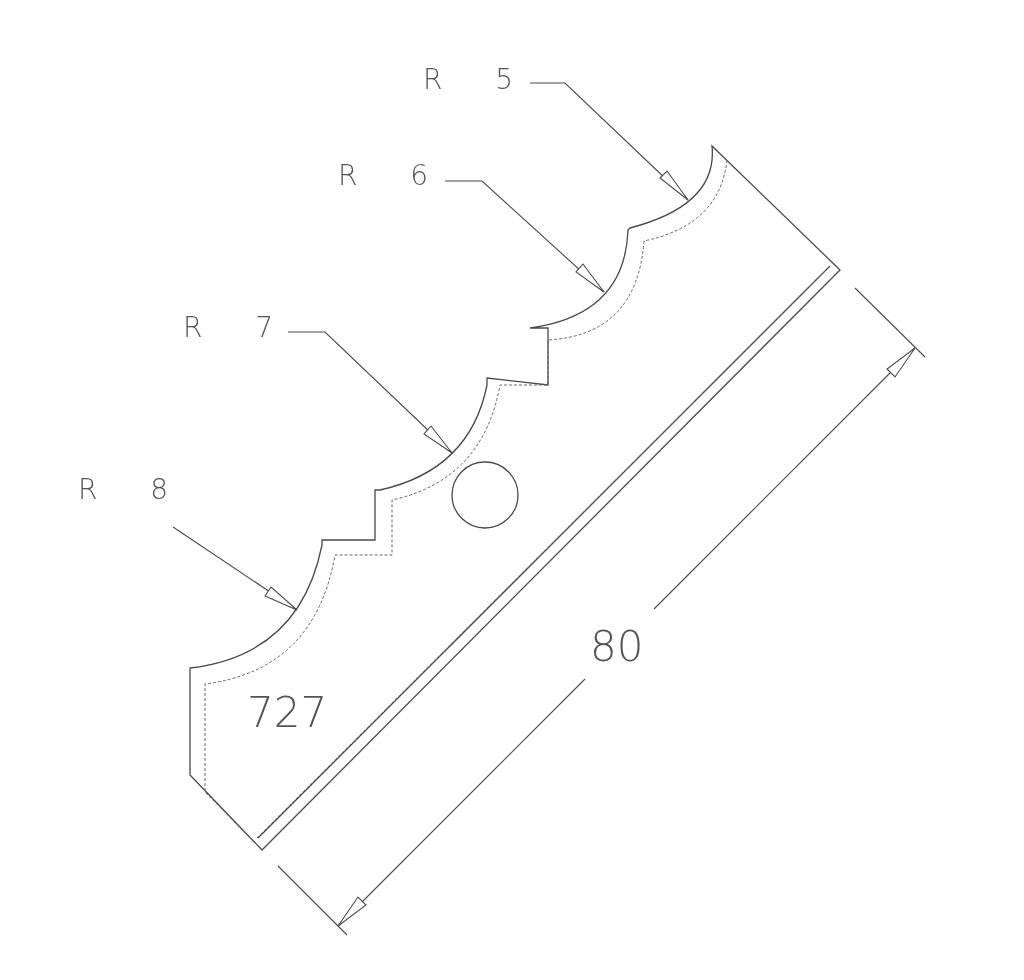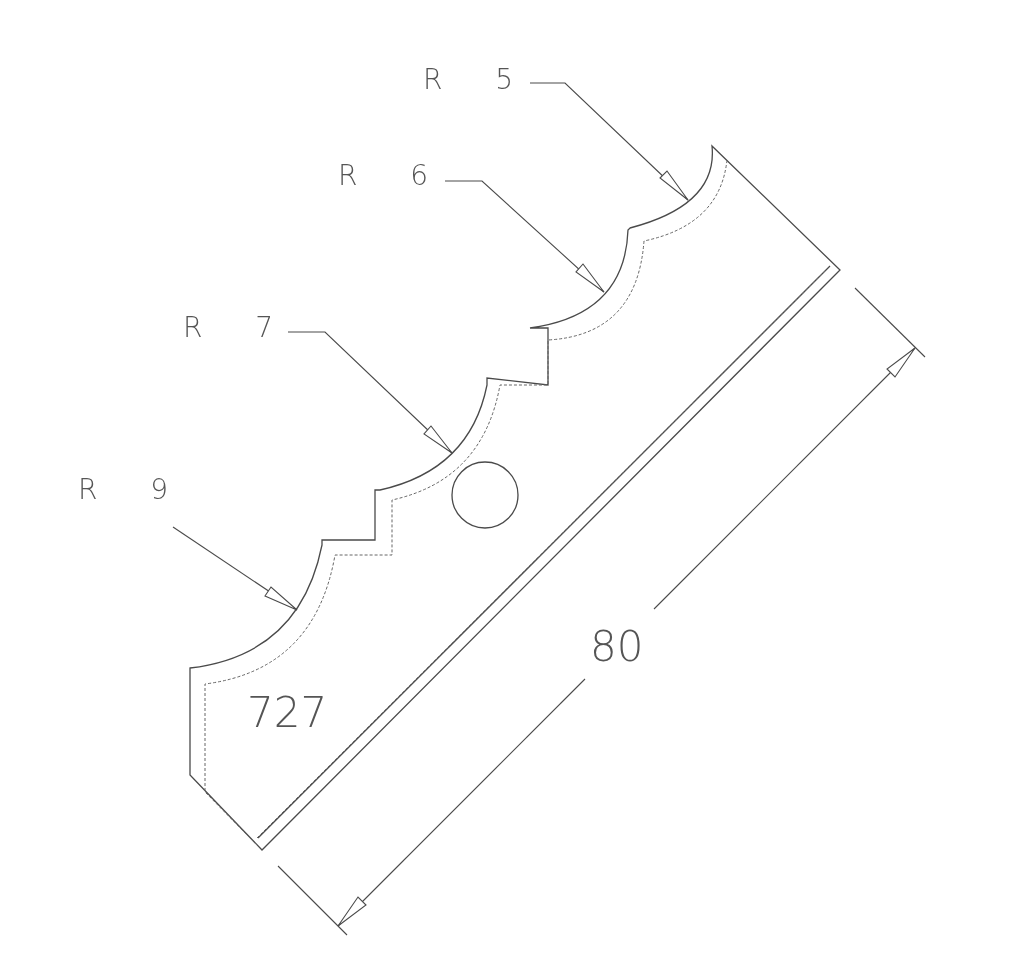--- a/index.html
+++ b/index.html
@@ -61,15 +61,15 @@
 
   <line class="leader" x1="915" y1="348" x2="654" y2="609"></line>
   <line class="leader" x1="585" y1="679" x2="338" y2="926"></line>
   <polygon class="arrow" points="915,348 895,377 887,369"></polygon>
   <polygon class="arrow" points="338,926 358,897 366,905"></polygon>
 </svg>
 
 <div class="label" style="left:423px; top:66px;">R 5</div>
 <div class="label" style="left:338px; top:162px;">R 6</div>
 <div class="label" style="left:183px; top:314px;">R 7</div>
-<div class="label" style="left:78px; top:476px;">R 9</div>
+<div class="label" style="left:78px; top:476px;">R 8</div>
 <div class="label small" style="left:590px; top:626px;">80</div>
 <div class="label small" style="left:247px; top:692px;">727</div>
 
 </body></html>

